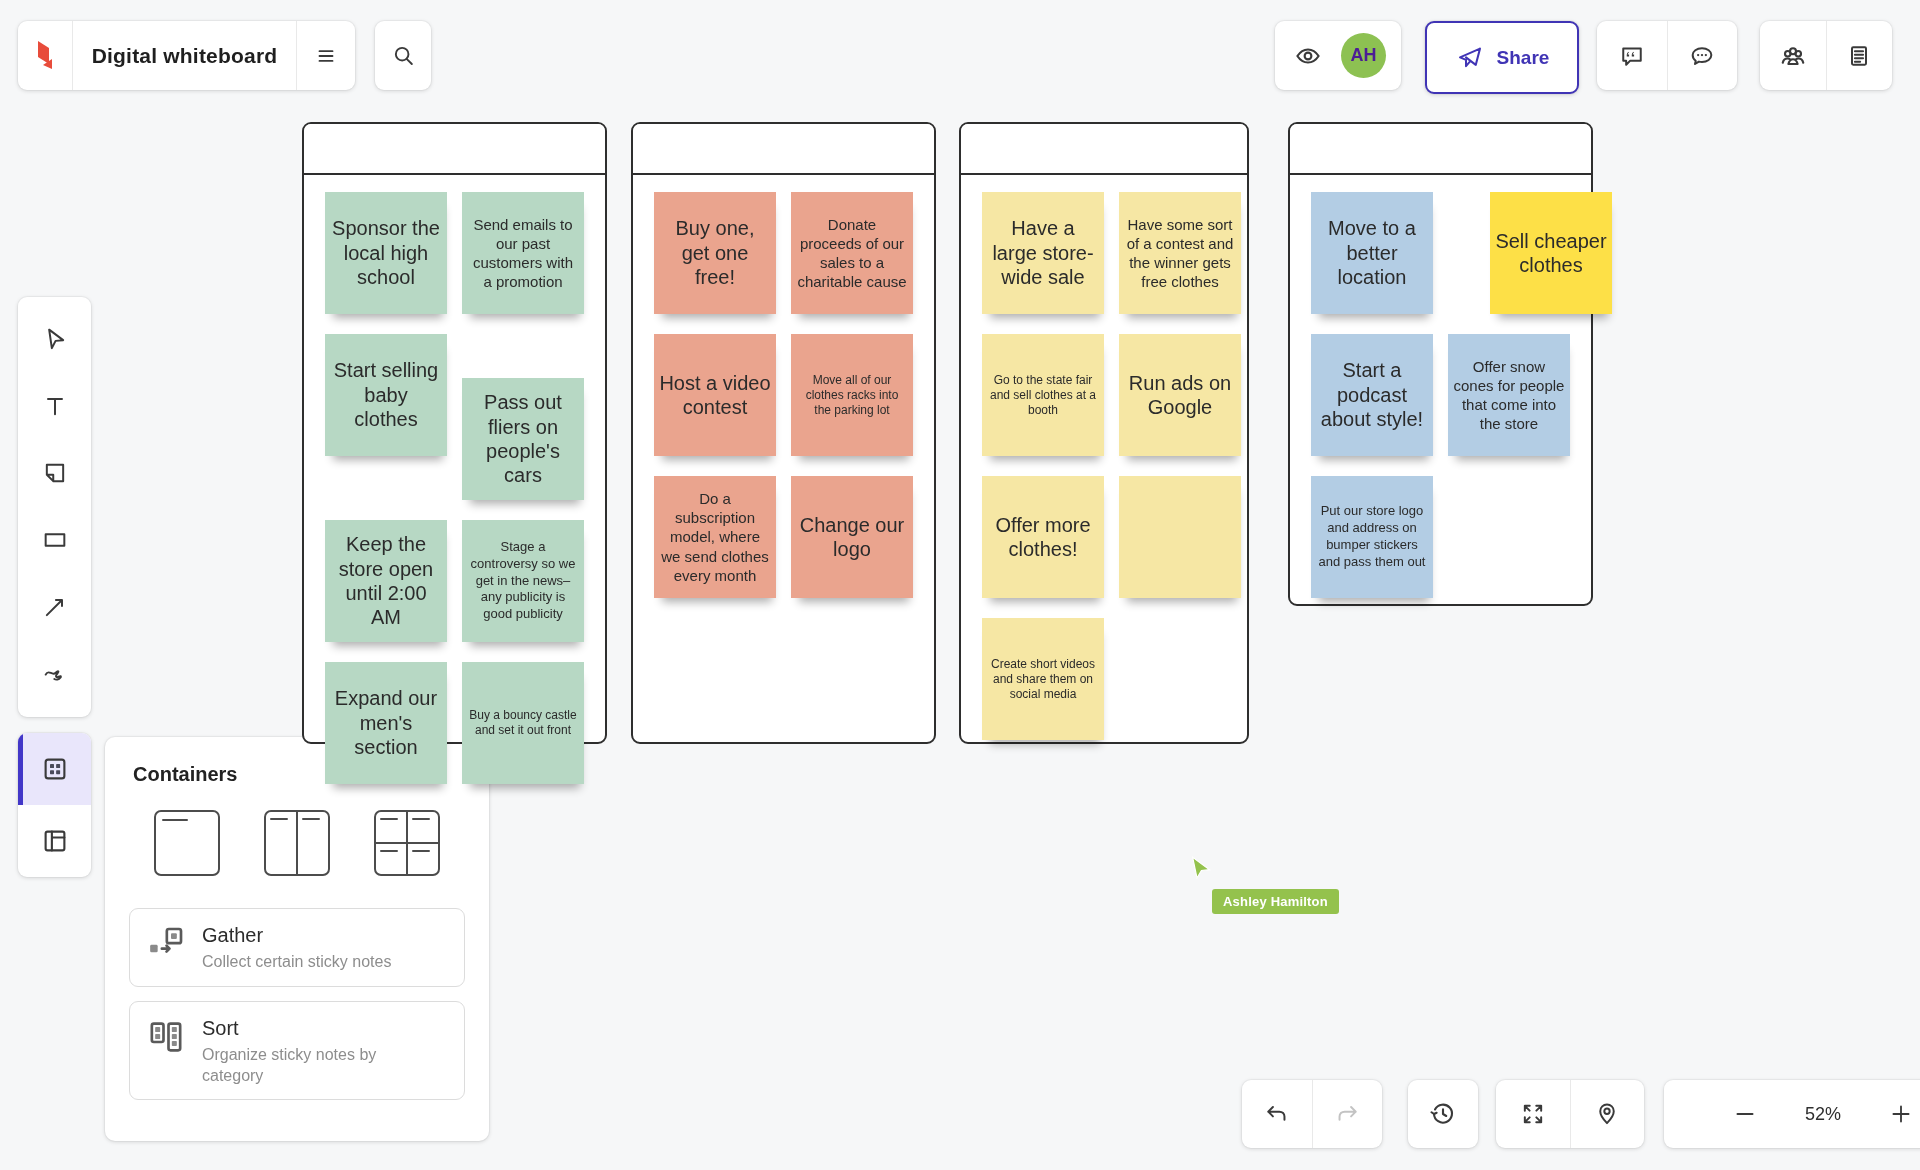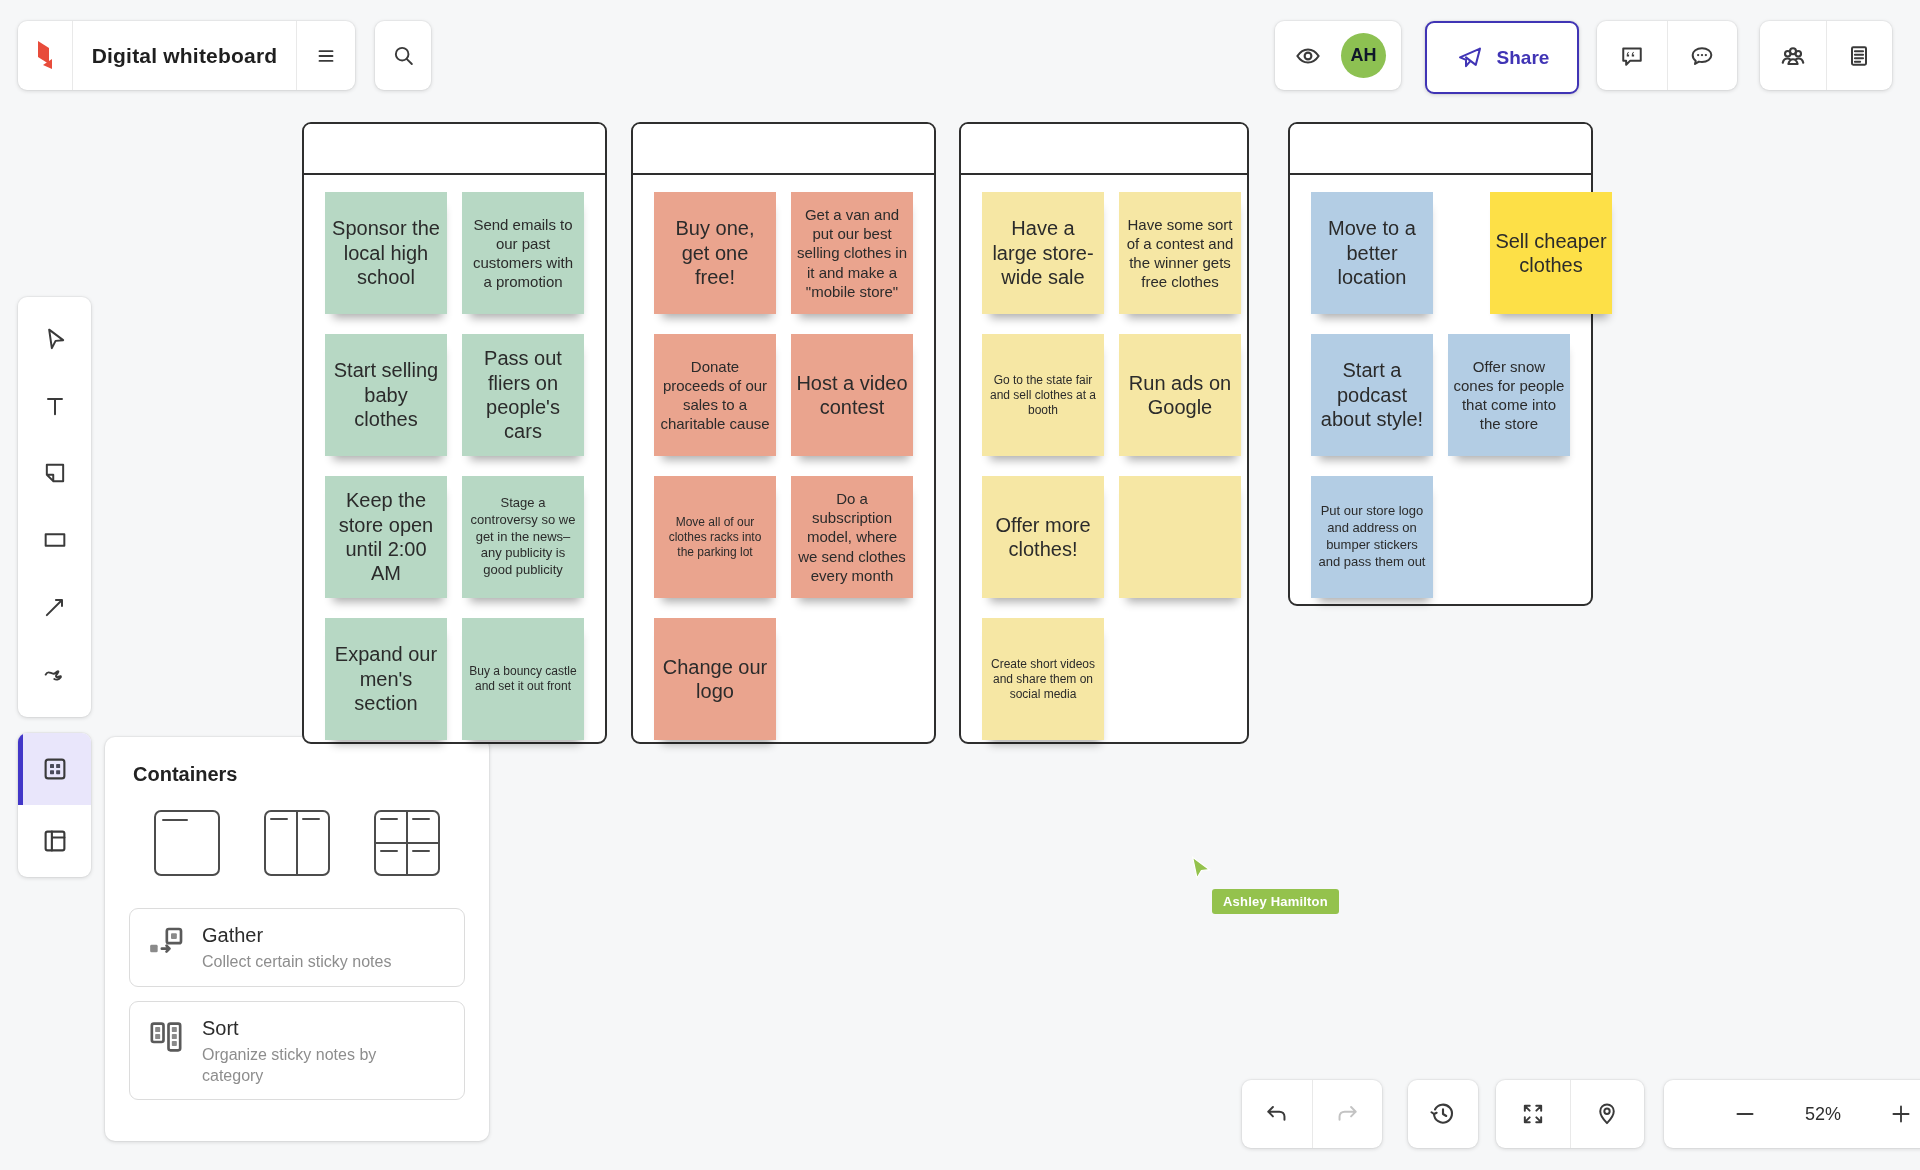--- a/index.html
+++ b/index.html
@@ -20,21 +20,21 @@
 
   
   #title-card{left:18px;top:21px;width:337px;height:69px;}
   #logo-seg{width:54px;}
   #title-text{flex:1;text-align:center;font-size:21px;font-weight:700;color:#1f1f1f;letter-spacing:.2px;}
   #menu-seg{width:58px;}
   #search-card{left:375px;top:21px;width:56px;height:69px;justify-content:center;}
 
   #presence-card{left:1275px;top:21px;width:126px;height:69px;}
   #eye-seg{width:66px;}
-  .avatar{width:45px;height:45px;border-radius:50%;background:#8dc152;color:#0f172a;
+  .avatar{width:45px;height:45px;border-radius:50%;background:#8dc152;color:#4c1d95;
     display:flex;align-items:center;justify-content:center;font-weight:700;font-size:18px;}
   #share-btn{left:1425px;top:21px;width:150px;height:69px;border:2px solid #4034b5;
     justify-content:center;gap:12px;cursor:pointer;}
   #share-label{color:#4034b5;font-size:19px;font-weight:700;}
   #comments-card{left:1597px;top:21px;width:140px;height:69px;}
   #collab-card{left:1760px;top:21px;width:132px;height:69px;}
   .half{flex:1;}
 
   
   #tool-panel{left:18px;top:297px;width:73px;height:420px;flex-direction:column;padding:8px 0;box-sizing:border-box;}
@@ -257,32 +257,31 @@
   </div>
 </div>
 
 <div id="board">
     <div class="board-container" style="left: 302px; top: 122px; width: 305px; height: 622px;">
       <div class="bc-header"></div>
       <div class="bc-body">
         <div class="note lg" style="background: rgb(183, 216, 196);">Sponsor the local high school</div>
         <div class="note md" style="background: rgb(183, 216, 196);">Send emails to our past customers with a promotion</div>
         <div class="note lg" style="background: rgb(183, 216, 196);">Start selling baby clothes</div>
-        <div class="note lg" style="background: rgb(183, 216, 196);">Pass out fliers on people's cars</div>
+        <div class="note lg" style="background: rgb(183, 216, 196); margin-top: 44px;">Pass out fliers on people's cars</div>
         <div class="note lg" style="background: rgb(183, 216, 196);">Keep the store open until 2:00 AM</div>
         <div class="note sm" style="background: rgb(183, 216, 196);">Stage a controversy so we get in the news–any publicity is good publicity</div>
         <div class="note lg" style="background: rgb(183, 216, 196);">Expand our men's section</div>
         <div class="note ml" style="background: rgb(183, 216, 196);">Buy a bouncy castle and set it out front</div>
       </div>
     </div>
     <div class="board-container" style="left: 631px; top: 122px; width: 305px; height: 622px;">
       <div class="bc-header"></div>
       <div class="bc-body">
         <div class="note lg" style="background: rgb(234, 164, 142);">Buy one, get one free!</div>
-        <div class="note md" style="background: rgb(234, 164, 142);">Get a van and put our best selling clothes in it and make a "mobile store"</div>
         <div class="note md" style="background: rgb(234, 164, 142);">Donate proceeds of our sales to a charitable cause</div>
         <div class="note lg" style="background: rgb(234, 164, 142);">Host a video contest</div>
         <div class="note ml" style="background: rgb(234, 164, 142);">Move all of our clothes racks into the parking lot</div>
         <div class="note md" style="background: rgb(234, 164, 142);">Do a subscription model, where we send clothes every month</div>
         <div class="note lg" style="background: rgb(234, 164, 142);">Change our logo</div>
       </div>
     </div>
     <div class="board-container" style="left: 959px; top: 122px; width: 290px; height: 622px;">
       <div class="bc-header"></div>
       <div class="bc-body">

